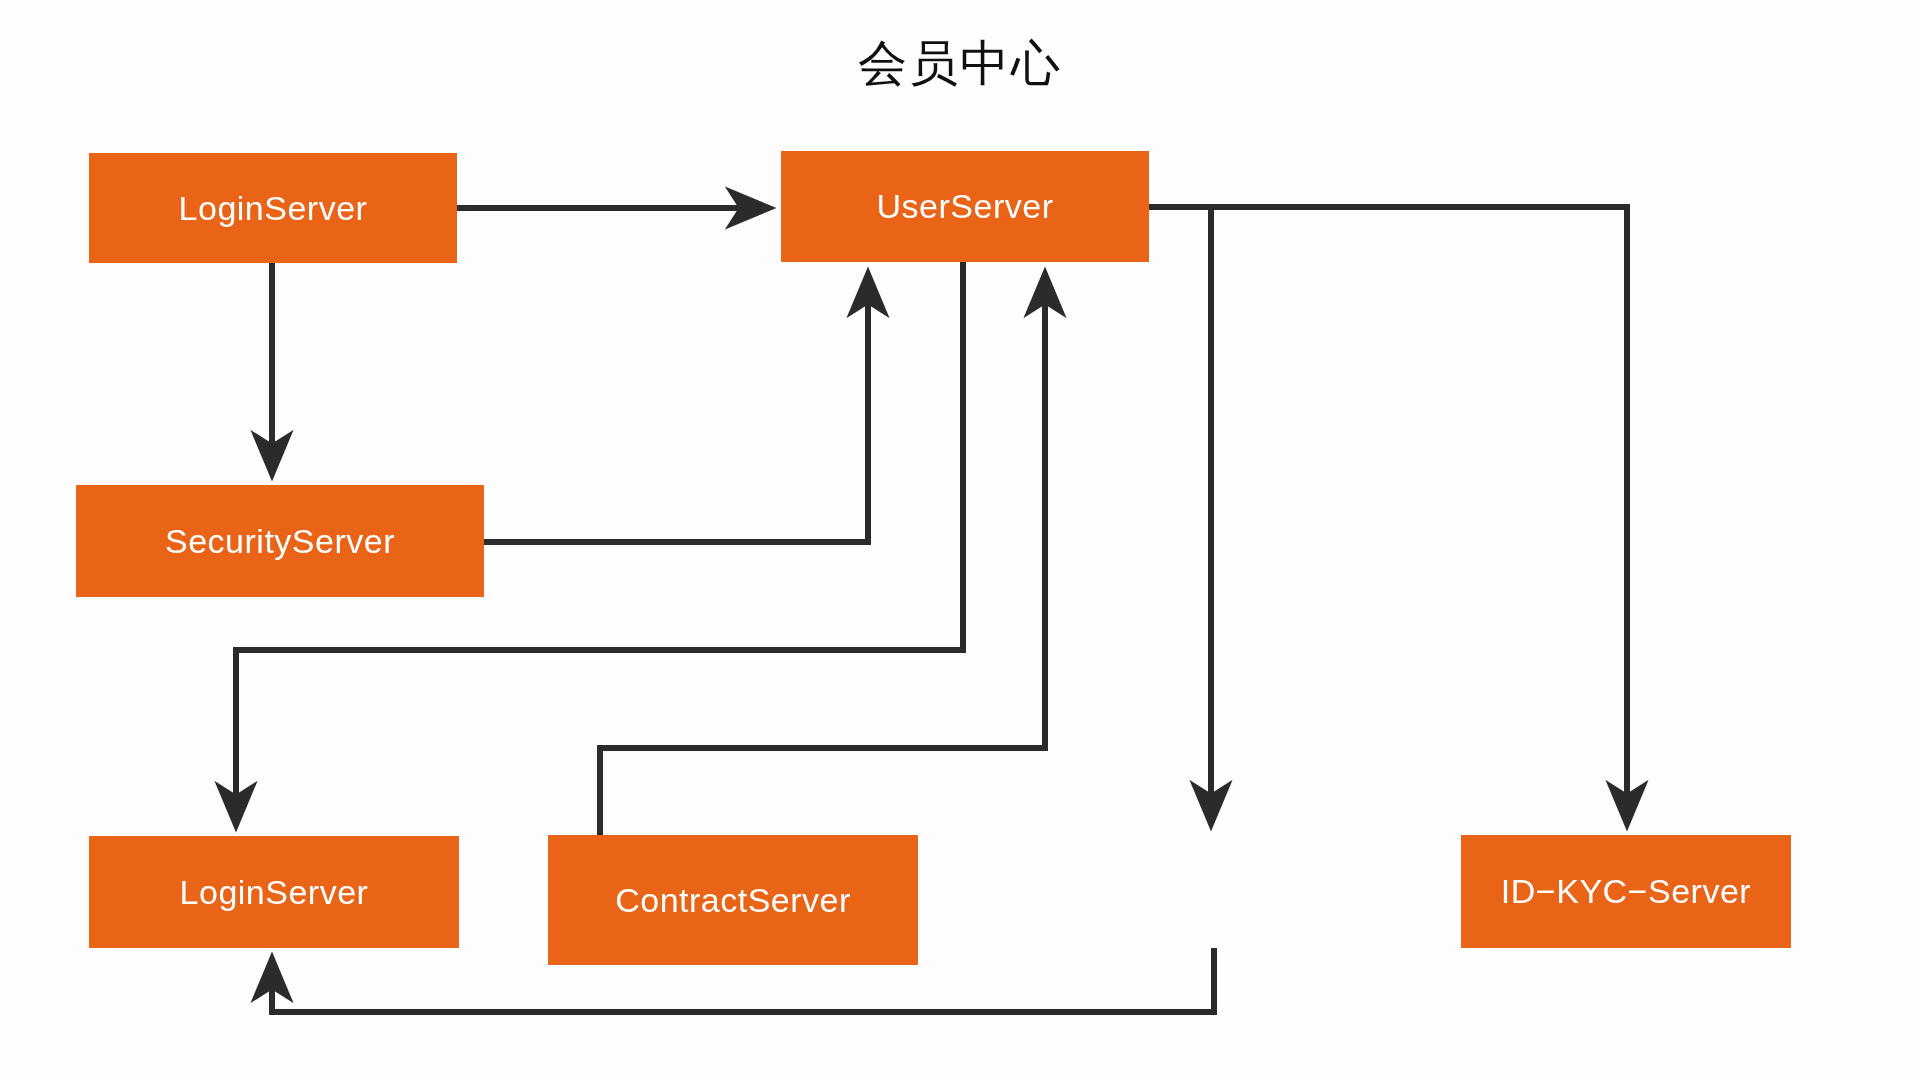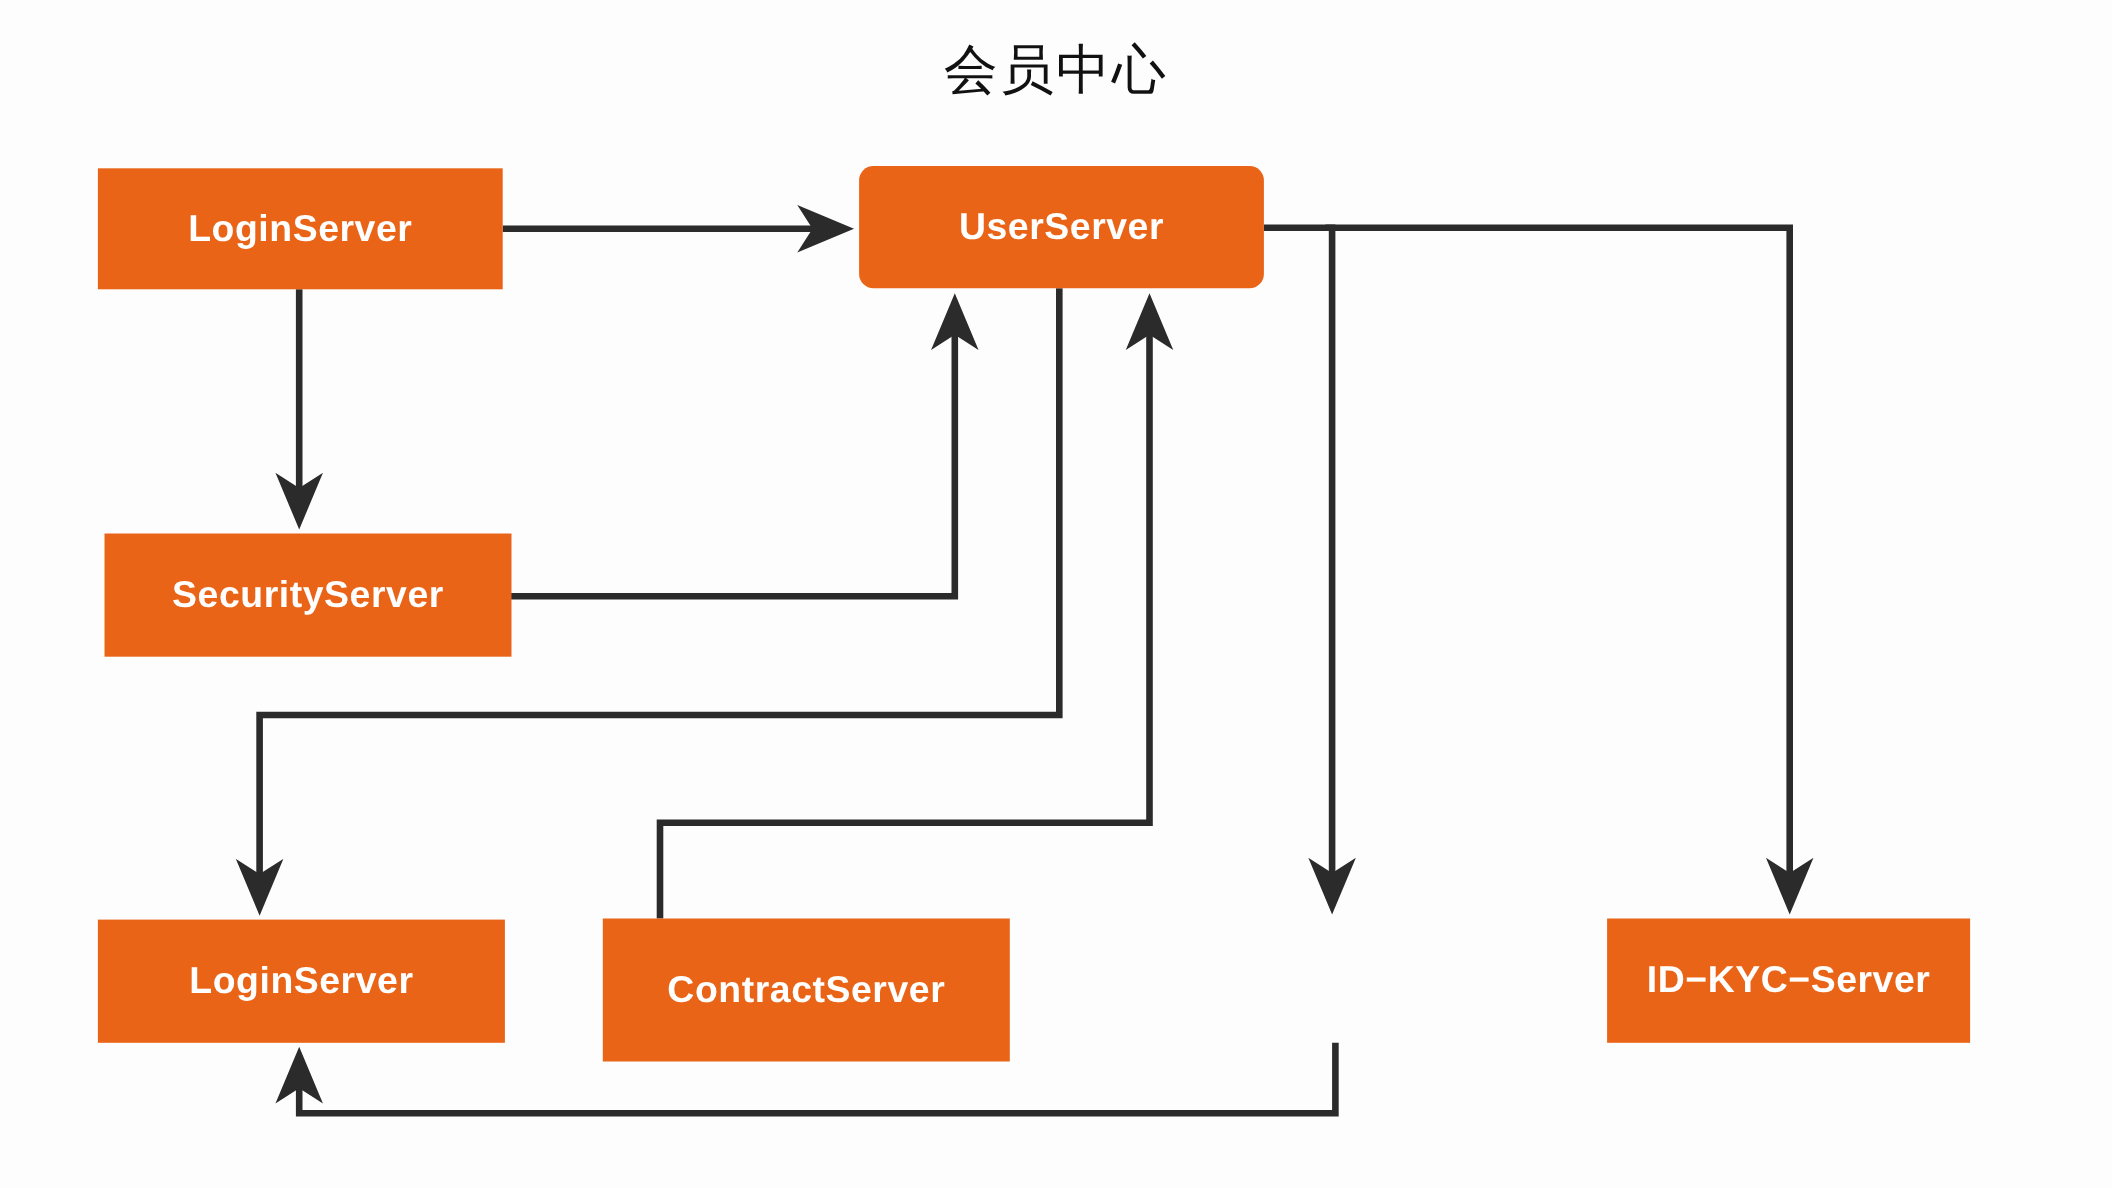--- a/index.html
+++ b/index.html
@@ -43,21 +43,20 @@
     position: absolute;
     display: flex;
     align-items: center;
     justify-content: center;
     background: #ea6418;
     color: #ffffff;
     font-size: 34px;
     letter-spacing: 0.5px;
     box-sizing: border-box;
     z-index: 2;
-    font-weight: bold;
   }
   .node-label {
     white-space: nowrap;
   }
 </style>
 </head>
 <body>
 
 <div id="canvas">
 
@@ -84,25 +83,25 @@
 
     <path d="M1205,207 L1627,207 L1627,823" fill="none" stroke="#2b2b2b" stroke-width="6" stroke-linejoin="miter" marker-end="url(#arrowhead)"></path>
 
     <path d="M1214,948 L1214,1012 L272,1012 L272,960" fill="none" stroke="#2b2b2b" stroke-width="6" stroke-linejoin="miter" marker-end="url(#arrowhead)"></path>
   </svg>
 
   <div class="node" style="left:89px; top:153px; width:368px; height:110px;">
     <span class="node-label">LoginServer</span>
   </div>
 
-  <div class="node" style="left:781px; top:151px; width:368px; height:111px;border-radius:13px;">
+  <div class="node" style="left:781px; top:151px; width:368px; height:111px;">
     <span class="node-label">UserServer</span>
   </div>
 
-  <div class="node" style="left:95px; top:485px; width:370px; height:112px;">
+  <div class="node" style="left:76px; top:485px; width:408px; height:112px;">
     <span class="node-label">SecurityServer</span>
   </div>
 
   <div class="node" style="left:89px; top:836px; width:370px; height:112px;">
     <span class="node-label">LoginServer</span>
   </div>
 
   <div class="node" style="left:548px; top:835px; width:370px; height:130px;">
     <span class="node-label">ContractServer</span>
   </div>

